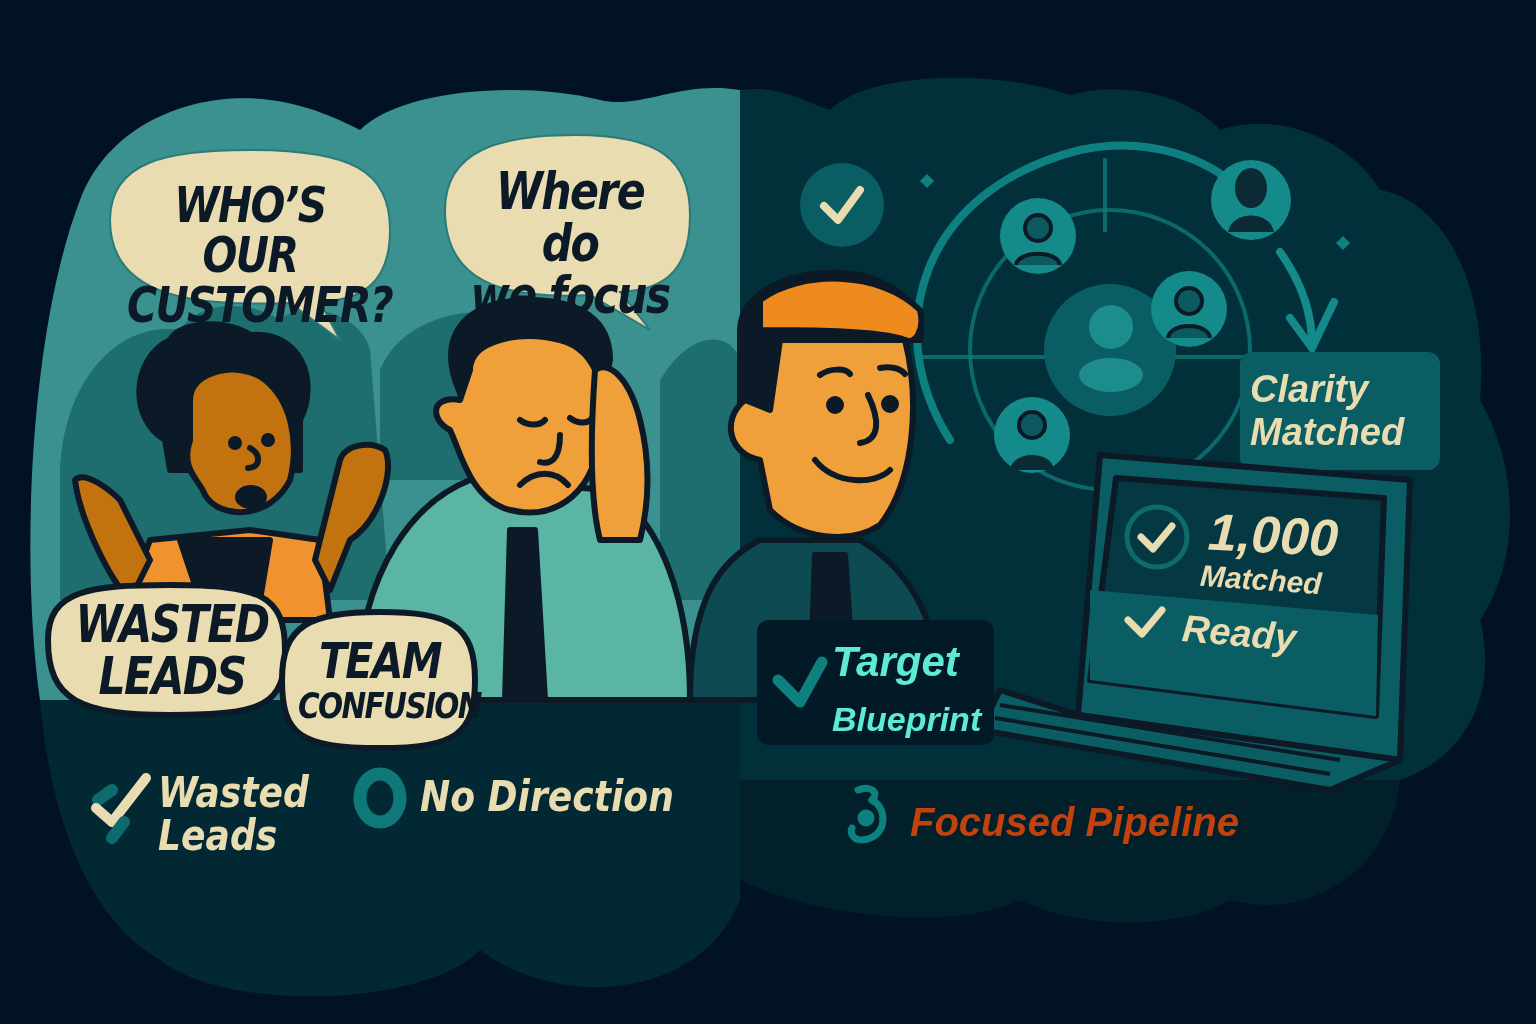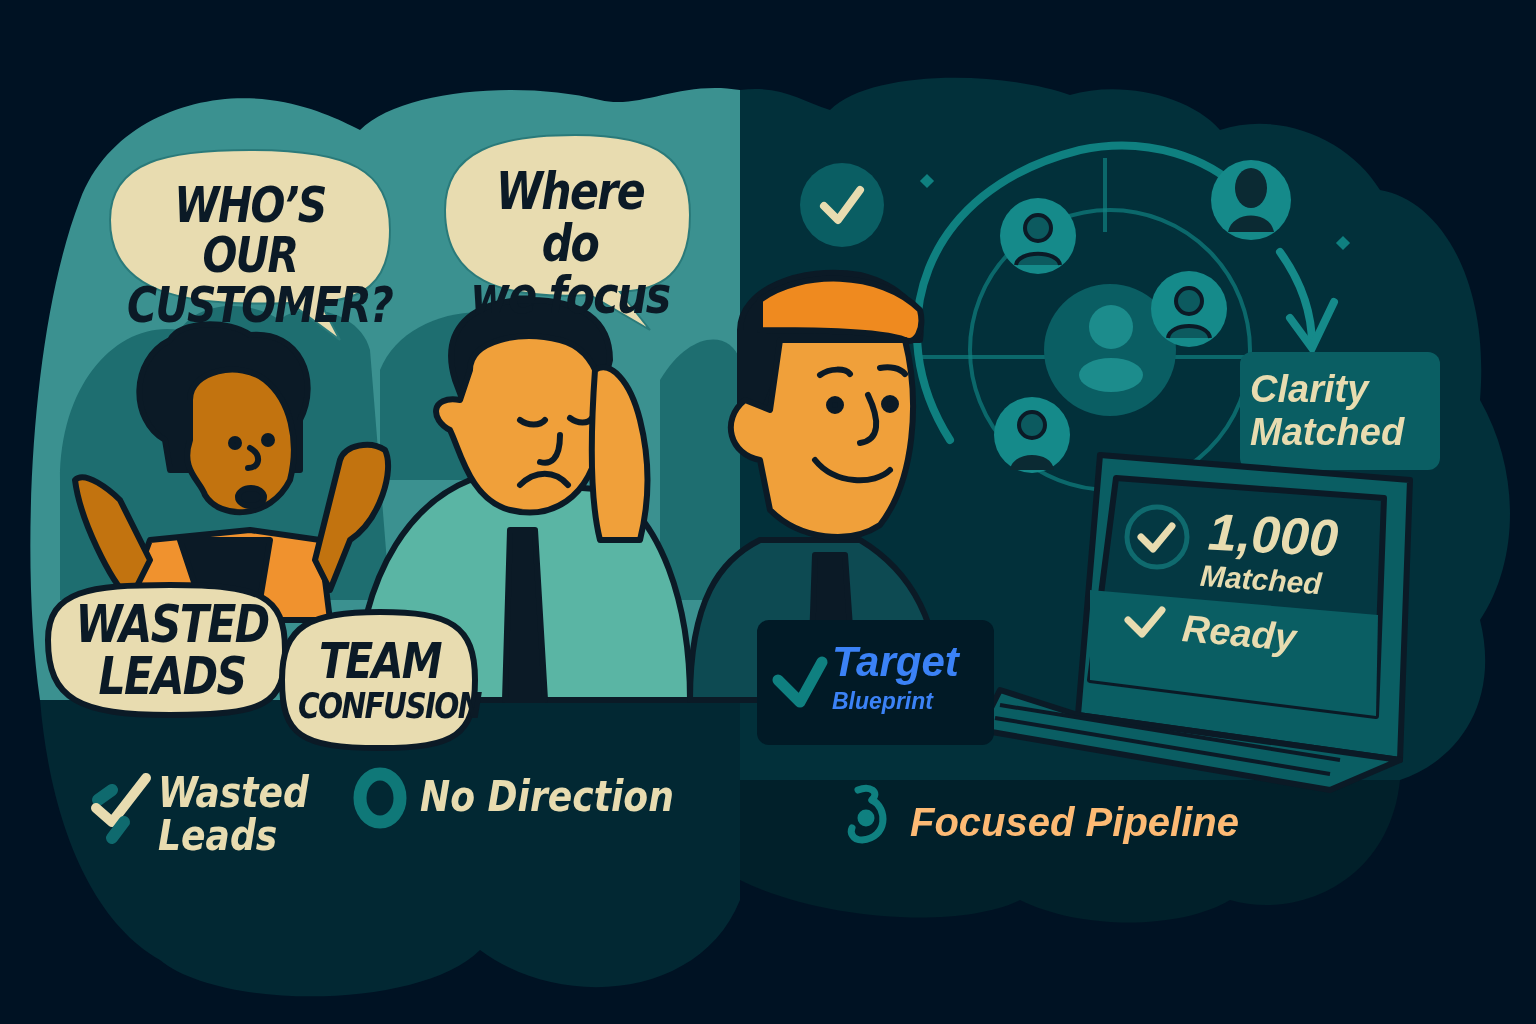--- a/index.html
+++ b/index.html
@@ -16,28 +16,28 @@
     font-family: "DejaVu Sans", sans-serif;
     font-weight: 700; letter-spacing: -2px; transform: scaleX(0.82); transform-origin: center;
   }
   .bubble-q1 { left: 100px; top: 180px; width: 300px; font-size: 50px; }
   .bubble-q2 { left: 440px; top: 165px; width: 260px; font-size: 52px; }
   .tag1 { left: 52px; top: 598px; width: 240px; font-size: 52px; }
   .tag2 { left: 280px; top: 636px; width: 200px; }
   .tag2 .l1 { font-size: 50px; display:block; }
   .tag2 .l2 { font-size: 36px; display:block; margin-top: 2px; }
   .legend-item { position:absolute; color:#e8dcb0; font-weight:700; font-family:"DejaVu Sans",sans-serif; transform: scaleX(0.86); transform-origin:left; }
-  .tb-label { position:absolute; left: 832px; top: 638px; color:#3b82f6; font-weight:700; }
+  .tb-label { position:absolute; left: 832px; top: 638px; color:#5eead4; font-weight:700; }
   .tb-label .a { font-size: 42px; display:block; }
-  .tb-label .b { font-size: 23px; display:block; margin-top: 2px; }
+  .tb-label .b { font-size: 34px; display:block; margin-top: 14px; }
   .clarity { position:absolute; left: 1250px; top: 368px; width: 190px; text-align:left; color:#e8dcb0; font-weight:700; font-size: 38px; line-height: 1.12; }
   .screen-num { position:absolute; left: 1208px; top: 505px; color:#e8dcb0; font-weight:700; font-size: 52px; transform: rotate(3deg); }
   .screen-matched { position:absolute; left: 1200px; top: 563px; color:#e8dcb0; font-weight:700; font-size: 30px; transform: rotate(4deg); }
   .screen-ready { position:absolute; left: 1182px; top: 612px; color:#e8dcb0; font-weight:700; font-size: 38px; transform: rotate(5deg); }
-  .pipeline { position:absolute; left: 910px; top: 800px; color:#fdba74; font-weight:700; font-size: 40px; }
+  .pipeline { position:absolute; left: 910px; top: 800px; color:#c2410c; font-weight:700; font-size: 40px; }
 </style>
 </head>
 <body>
 
 <div class="stage">
 
 <svg class="bg" width="1536" height="1024" viewBox="0 0 1536 1024" xmlns="http://www.w3.org/2000/svg">
 
   <g>
     <path d="M40,700 C20,560 30,330 80,200 C110,120 200,90 270,100 C310,105 340,120 360,130 C400,90 520,80 600,100 C640,110 680,80 740,90 L740,700 Z" fill="#3b9190"></path>

